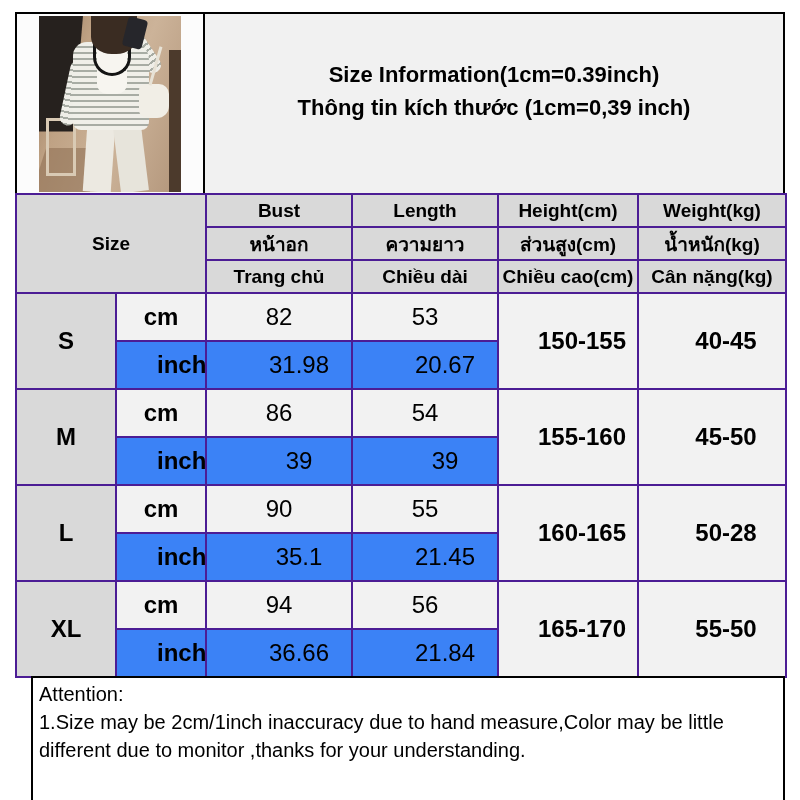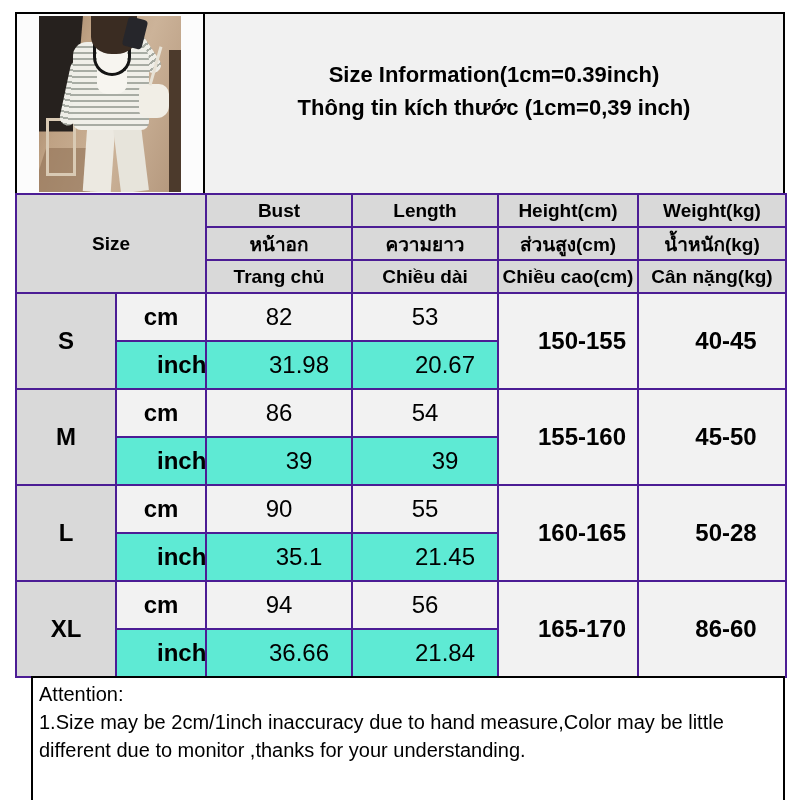--- a/index.html
+++ b/index.html
@@ -55,21 +55,21 @@
 
   
   table.size-table { width: 770px; border-collapse: collapse; table-layout: fixed; margin-top: -2px; }
   .size-table td { border: 2px solid #4c1d95; text-align: center; vertical-align: middle; overflow: hidden; }
   .size-table tr.hdr td { height: 33px; background: #d9d9d9; font-weight: bold; font-size: 19px; }
   td.corner { background: #d9d9d9; font-weight: bold; font-size: 40px; }
   .size-table tr.body td { height: 48px; font-size: 24px; }
   td.szlbl { background: #d9d9d9; font-weight: bold; font-size: 21px; }
   td.unit  { font-weight: bold; }
   tr.cmrow td.unit, tr.cmrow td.val { background: #f2f2f2; }
-  tr.inrow td.unit, tr.inrow td.val { background: #5eead4; padding-left: 40px; }
+  tr.inrow td.unit, tr.inrow td.val { background: #3b82f6; padding-left: 40px; }
   td.range { background: #f2f2f2; font-weight: bold; padding-left: 28px; }
 
   
   .attention { border: 2px solid #000; margin-top: -2px; height: 167px; background: #fff;
                padding: 2px 8px 0 6px; font-size: 20px; line-height: 28px; margin-left: 16px; }
 </style>
 </head>
 <body>
 
 <div class="sheet">
@@ -172,21 +172,21 @@
         <td class="val">35.1</td>
         <td class="val">21.45</td>
       </tr>
 
       <tr class="body cmrow">
         <td class="szlbl" rowspan="2">XL</td>
         <td class="unit">cm</td>
         <td class="val">94</td>
         <td class="val">56</td>
         <td class="range" rowspan="2">165-170</td>
-        <td class="range" rowspan="2">86-60</td>
+        <td class="range" rowspan="2">55-50</td>
       </tr>
       <tr class="body inrow">
         <td class="unit">inch</td>
         <td class="val">36.66</td>
         <td class="val">21.84</td>
       </tr>
     </tbody>
   </table>
 
   <div class="attention">

